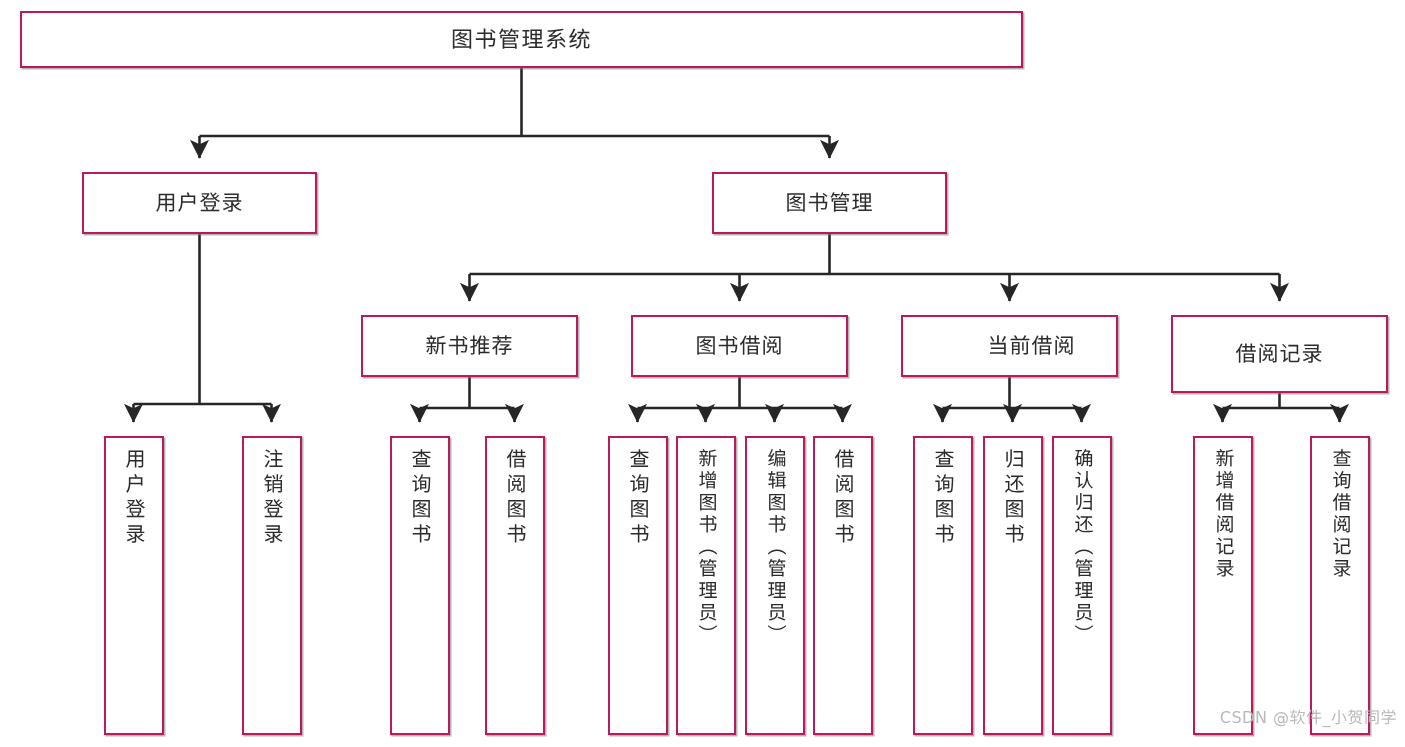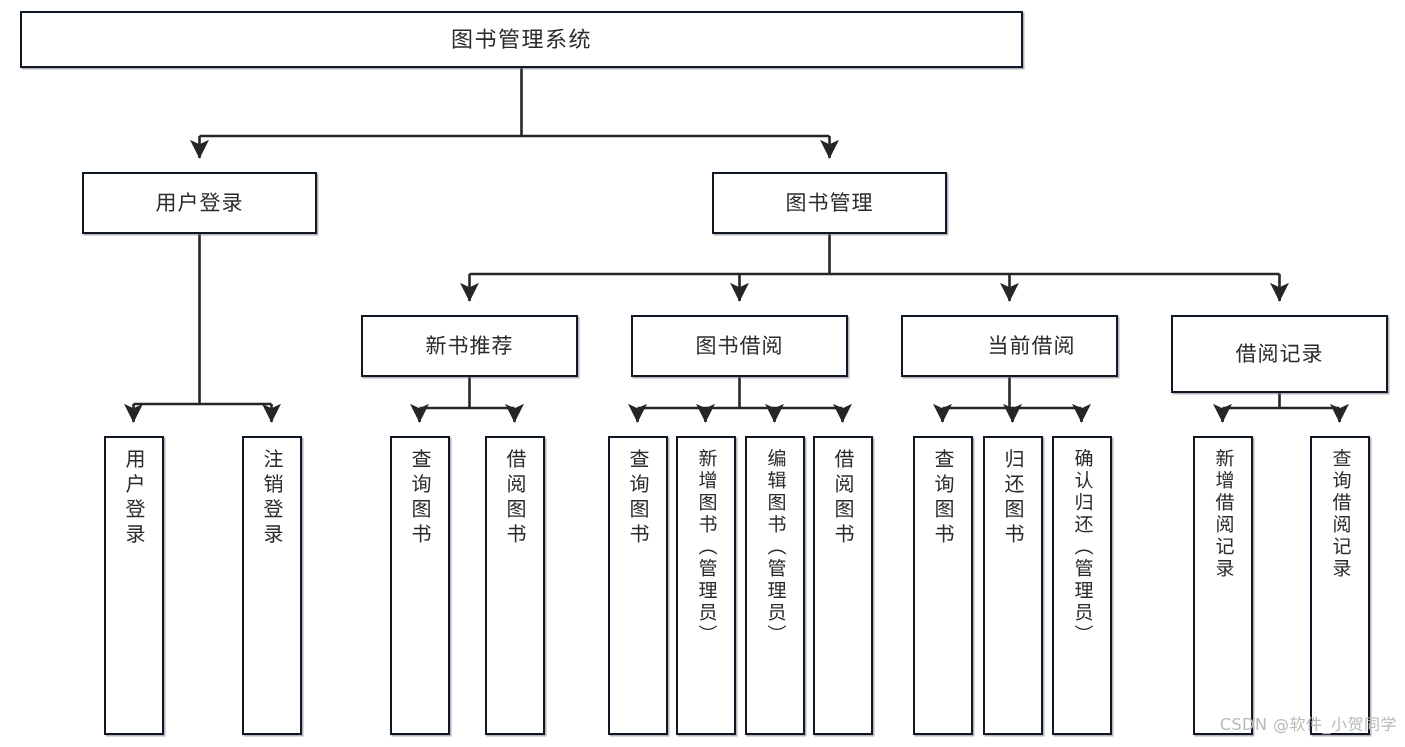--- a/index.html
+++ b/index.html
@@ -23,21 +23,21 @@
     left: 0;
     top: 0;
     width: 1405px;
     height: 747px;
     pointer-events: none;
   }
   .node {
     position: absolute;
     box-sizing: border-box;
     background: #ffffff;
-    border: 2px solid #0f172a;
+    border: 2px solid #be185d;
     box-shadow: 1.5px 1.5px 0 0 rgba(120,120,120,0.55);
     display: flex;
     align-items: center;
     justify-content: center;
     color: #2b2b2b;
     z-index: 2;
   }
   .node-label {
     display: block;
     text-align: center;
@@ -66,21 +66,21 @@
     line-height: 1;
     text-align: start;
   }
   .node.vert.tall .node-label {
     font-size: 19px;
     letter-spacing: 3px;
   }
   .watermark {
     position: absolute;
     right: 8px;
-    bottom: 12px;
+    bottom: 19px;
     font-size: 16px;
     color: #b9b9b9;
     letter-spacing: 0.5px;
     z-index: 5;
     white-space: nowrap;
   }
 </style>
 </head>
 <body>
 

